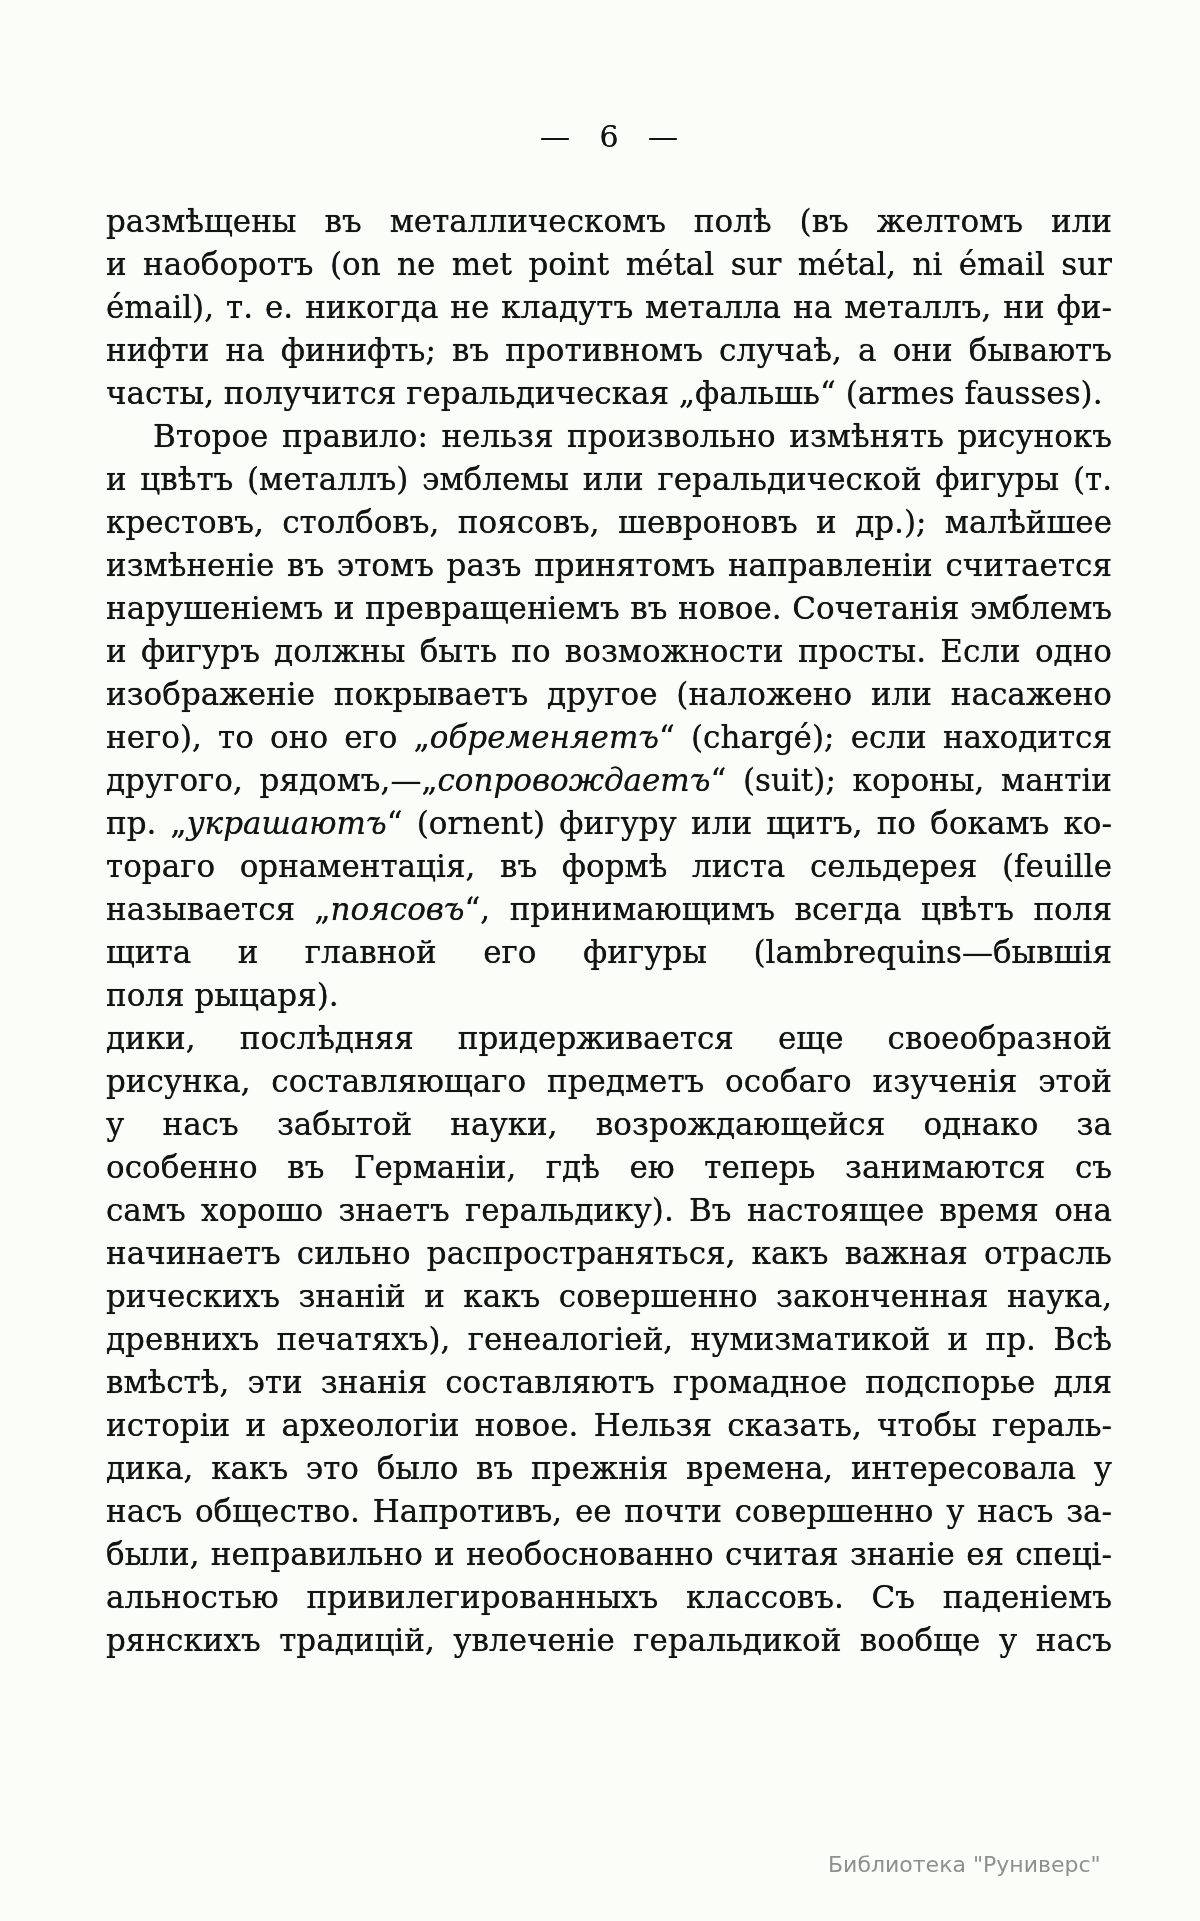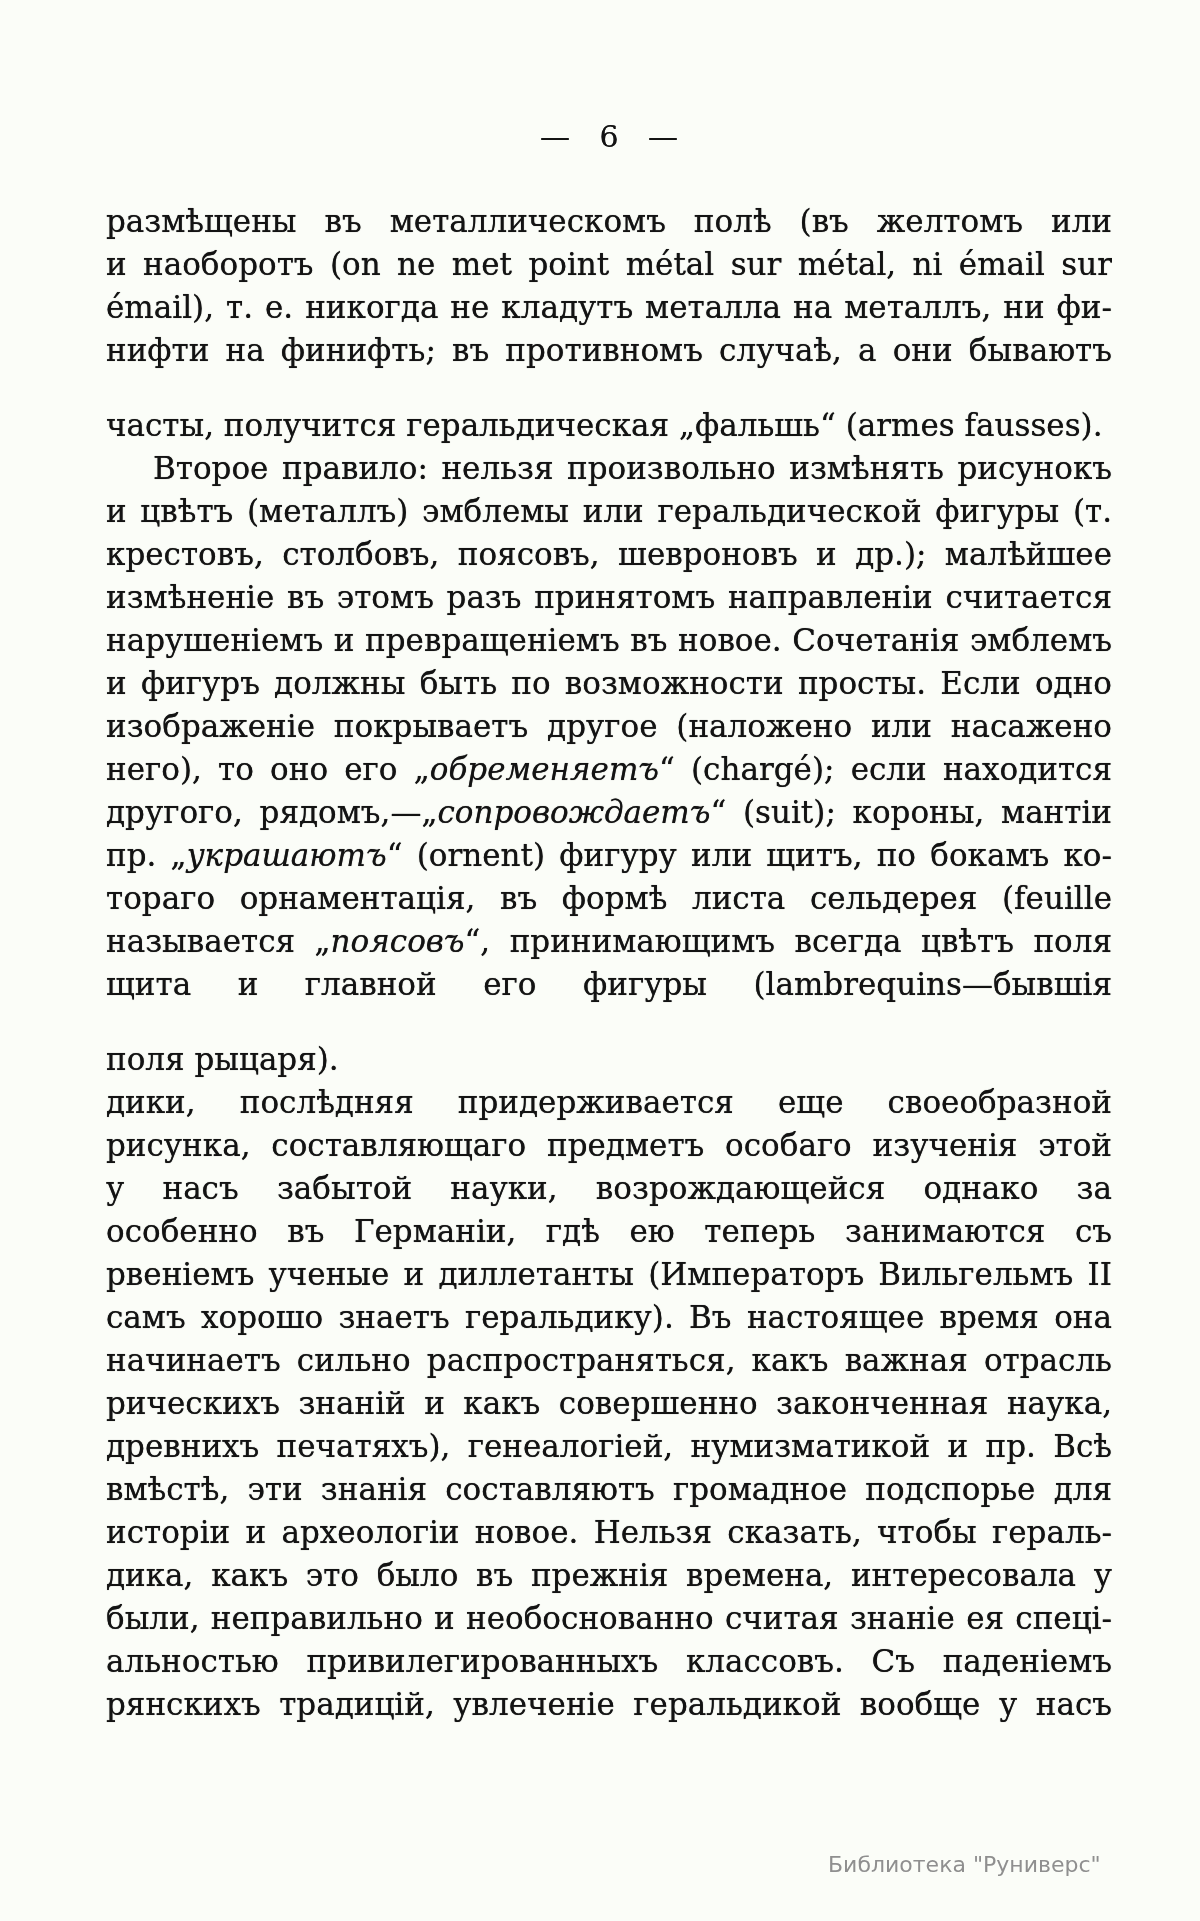--- a/index.html
+++ b/index.html
@@ -38,21 +38,20 @@
   .paragraph { margin: 0; }
   .line {
     height: 43px;
     line-height: 43px;
     text-align: justify;
     text-align-last: justify;
     overflow: hidden;
   }
   .line-end {
     text-align-last: left;
-    margin-top: 32px;
   }
   .line-indent {
     padding-left: 47px;
   }
   .line em {
   }
   .watermark {
     position: absolute;
     left: 828px;
     top: 1852px;
@@ -90,28 +89,28 @@
         <div class="line"><span>тораго орнаментація, въ формѣ листа сельдерея (feuille d'ache),</span></div>
         <div class="line"><span>называется „</span><em>поясовъ</em><span>“, принимающимъ всегда цвѣтъ поля</span></div>
         <div class="line"><span>щита и главной его фигуры (lambrequins—бывшія турнирныя</span></div>
         <div class="line line-end"><span>поля рыцаря).</span></div>
       </div>
       <div class="paragraph">
         <div class="line"><span>дики, послѣдняя придерживается еще своеобразной красоты</span></div>
         <div class="line"><span>рисунка, составляющаго предметъ особаго изученія этой почти</span></div>
         <div class="line"><span>у насъ забытой науки, возрождающейся однако за границей,</span></div>
         <div class="line"><span>особенно въ Германіи, гдѣ ею теперь занимаются съ особымъ</span></div>
-        <div class="line"><span>рвеніемъ ученые и диллетанты (Императоръ Вильгельмъ II</span></div>
         <div class="line"><span>самъ хорошо знаетъ геральдику). Въ настоящее время она</span></div>
         <div class="line"><span>начинаетъ сильно распространяться, какъ важная отрасль исто-</span></div>
         <div class="line"><span>рическихъ знаній и какъ совершенно законченная наука, изу-</span></div>
         <div class="line"><span>древнихъ печатяхъ), генеалогіей, нумизматикой и пр. Всѣ</span></div>
         <div class="line"><span>вмѣстѣ, эти знанія составляютъ громадное подспорье для</span></div>
         <div class="line"><span>исторіи и археологіи новое. Нельзя сказать, чтобы гераль-</span></div>
         <div class="line"><span>дика, какъ это было въ прежнія времена, интересовала у</span></div>
+        <div class="line"><span>насъ общество. Напротивъ, ее почти совершенно у насъ за-</span></div>
         <div class="line"><span>были, неправильно и необоснованно считая знаніе ея спеці-</span></div>
         <div class="line"><span>альностью привилегированныхъ классовъ. Съ паденіемъ дво-</span></div>
         <div class="line"><span>рянскихъ традицій, увлеченіе геральдикой вообще у насъ ис-</span></div>
       </div>
     </div>
 
   <div class="watermark">Библиотека "Руниверс"</div>
 </div>
 
 </body></html>

